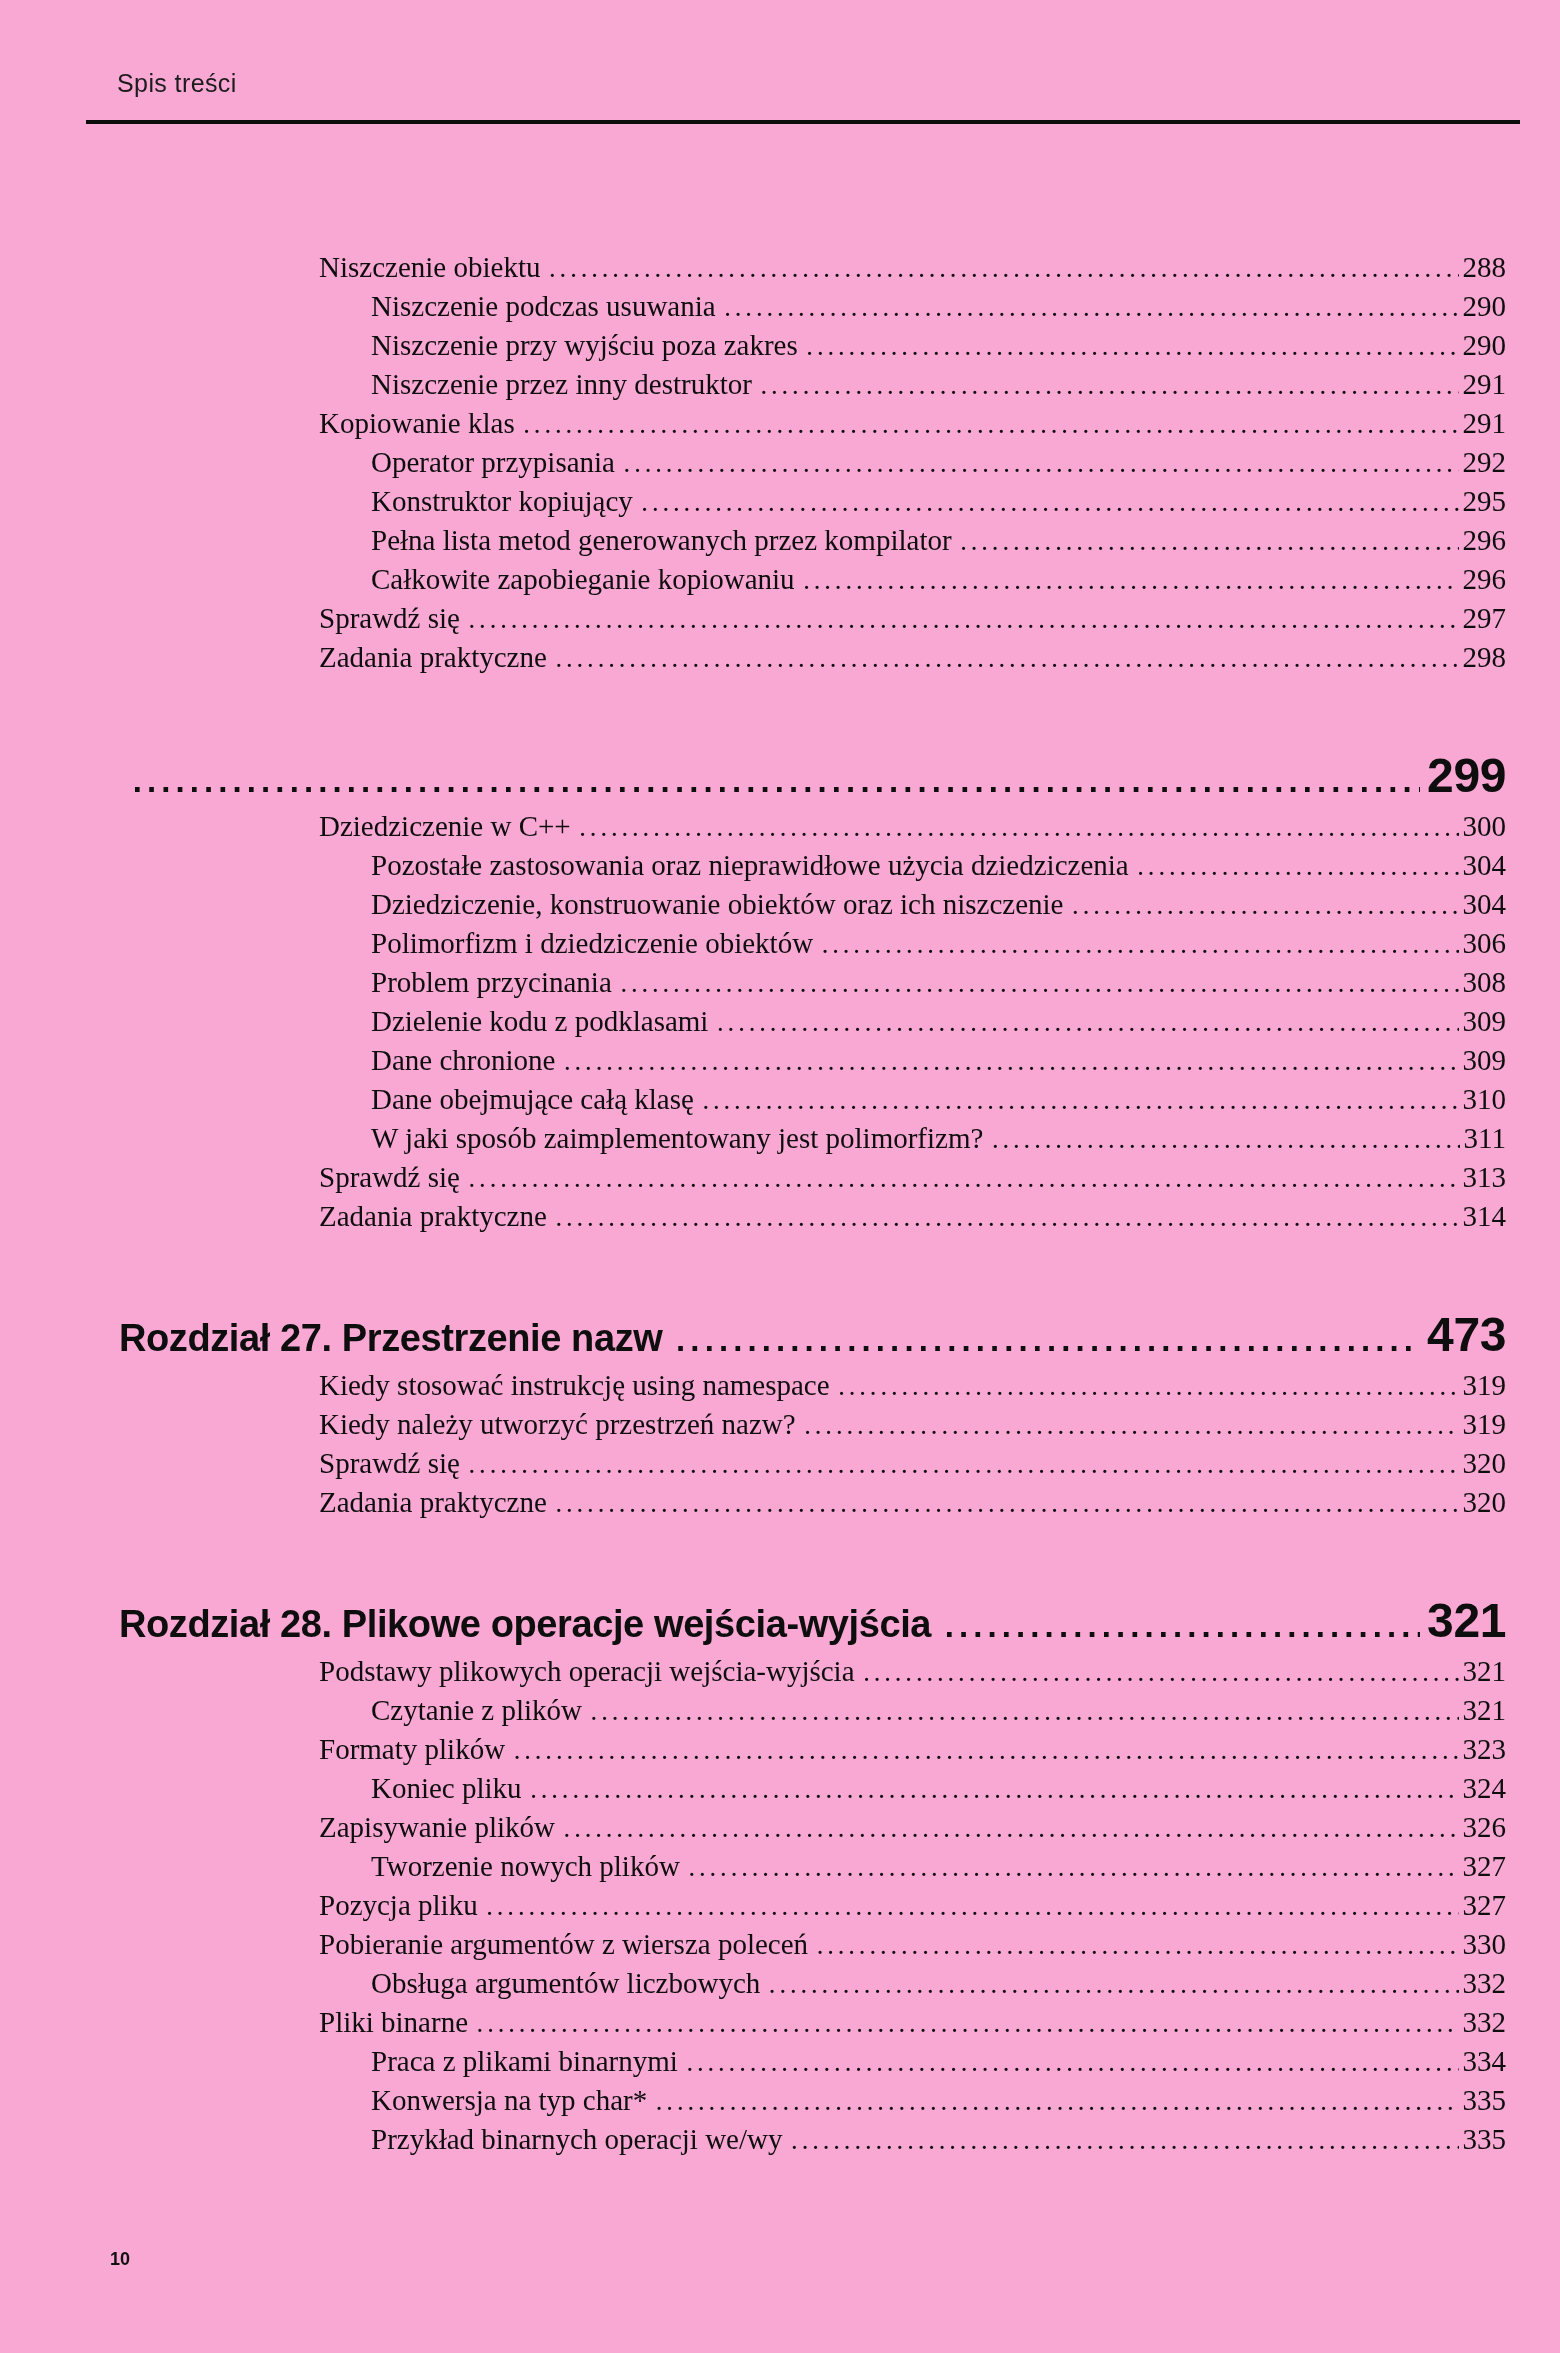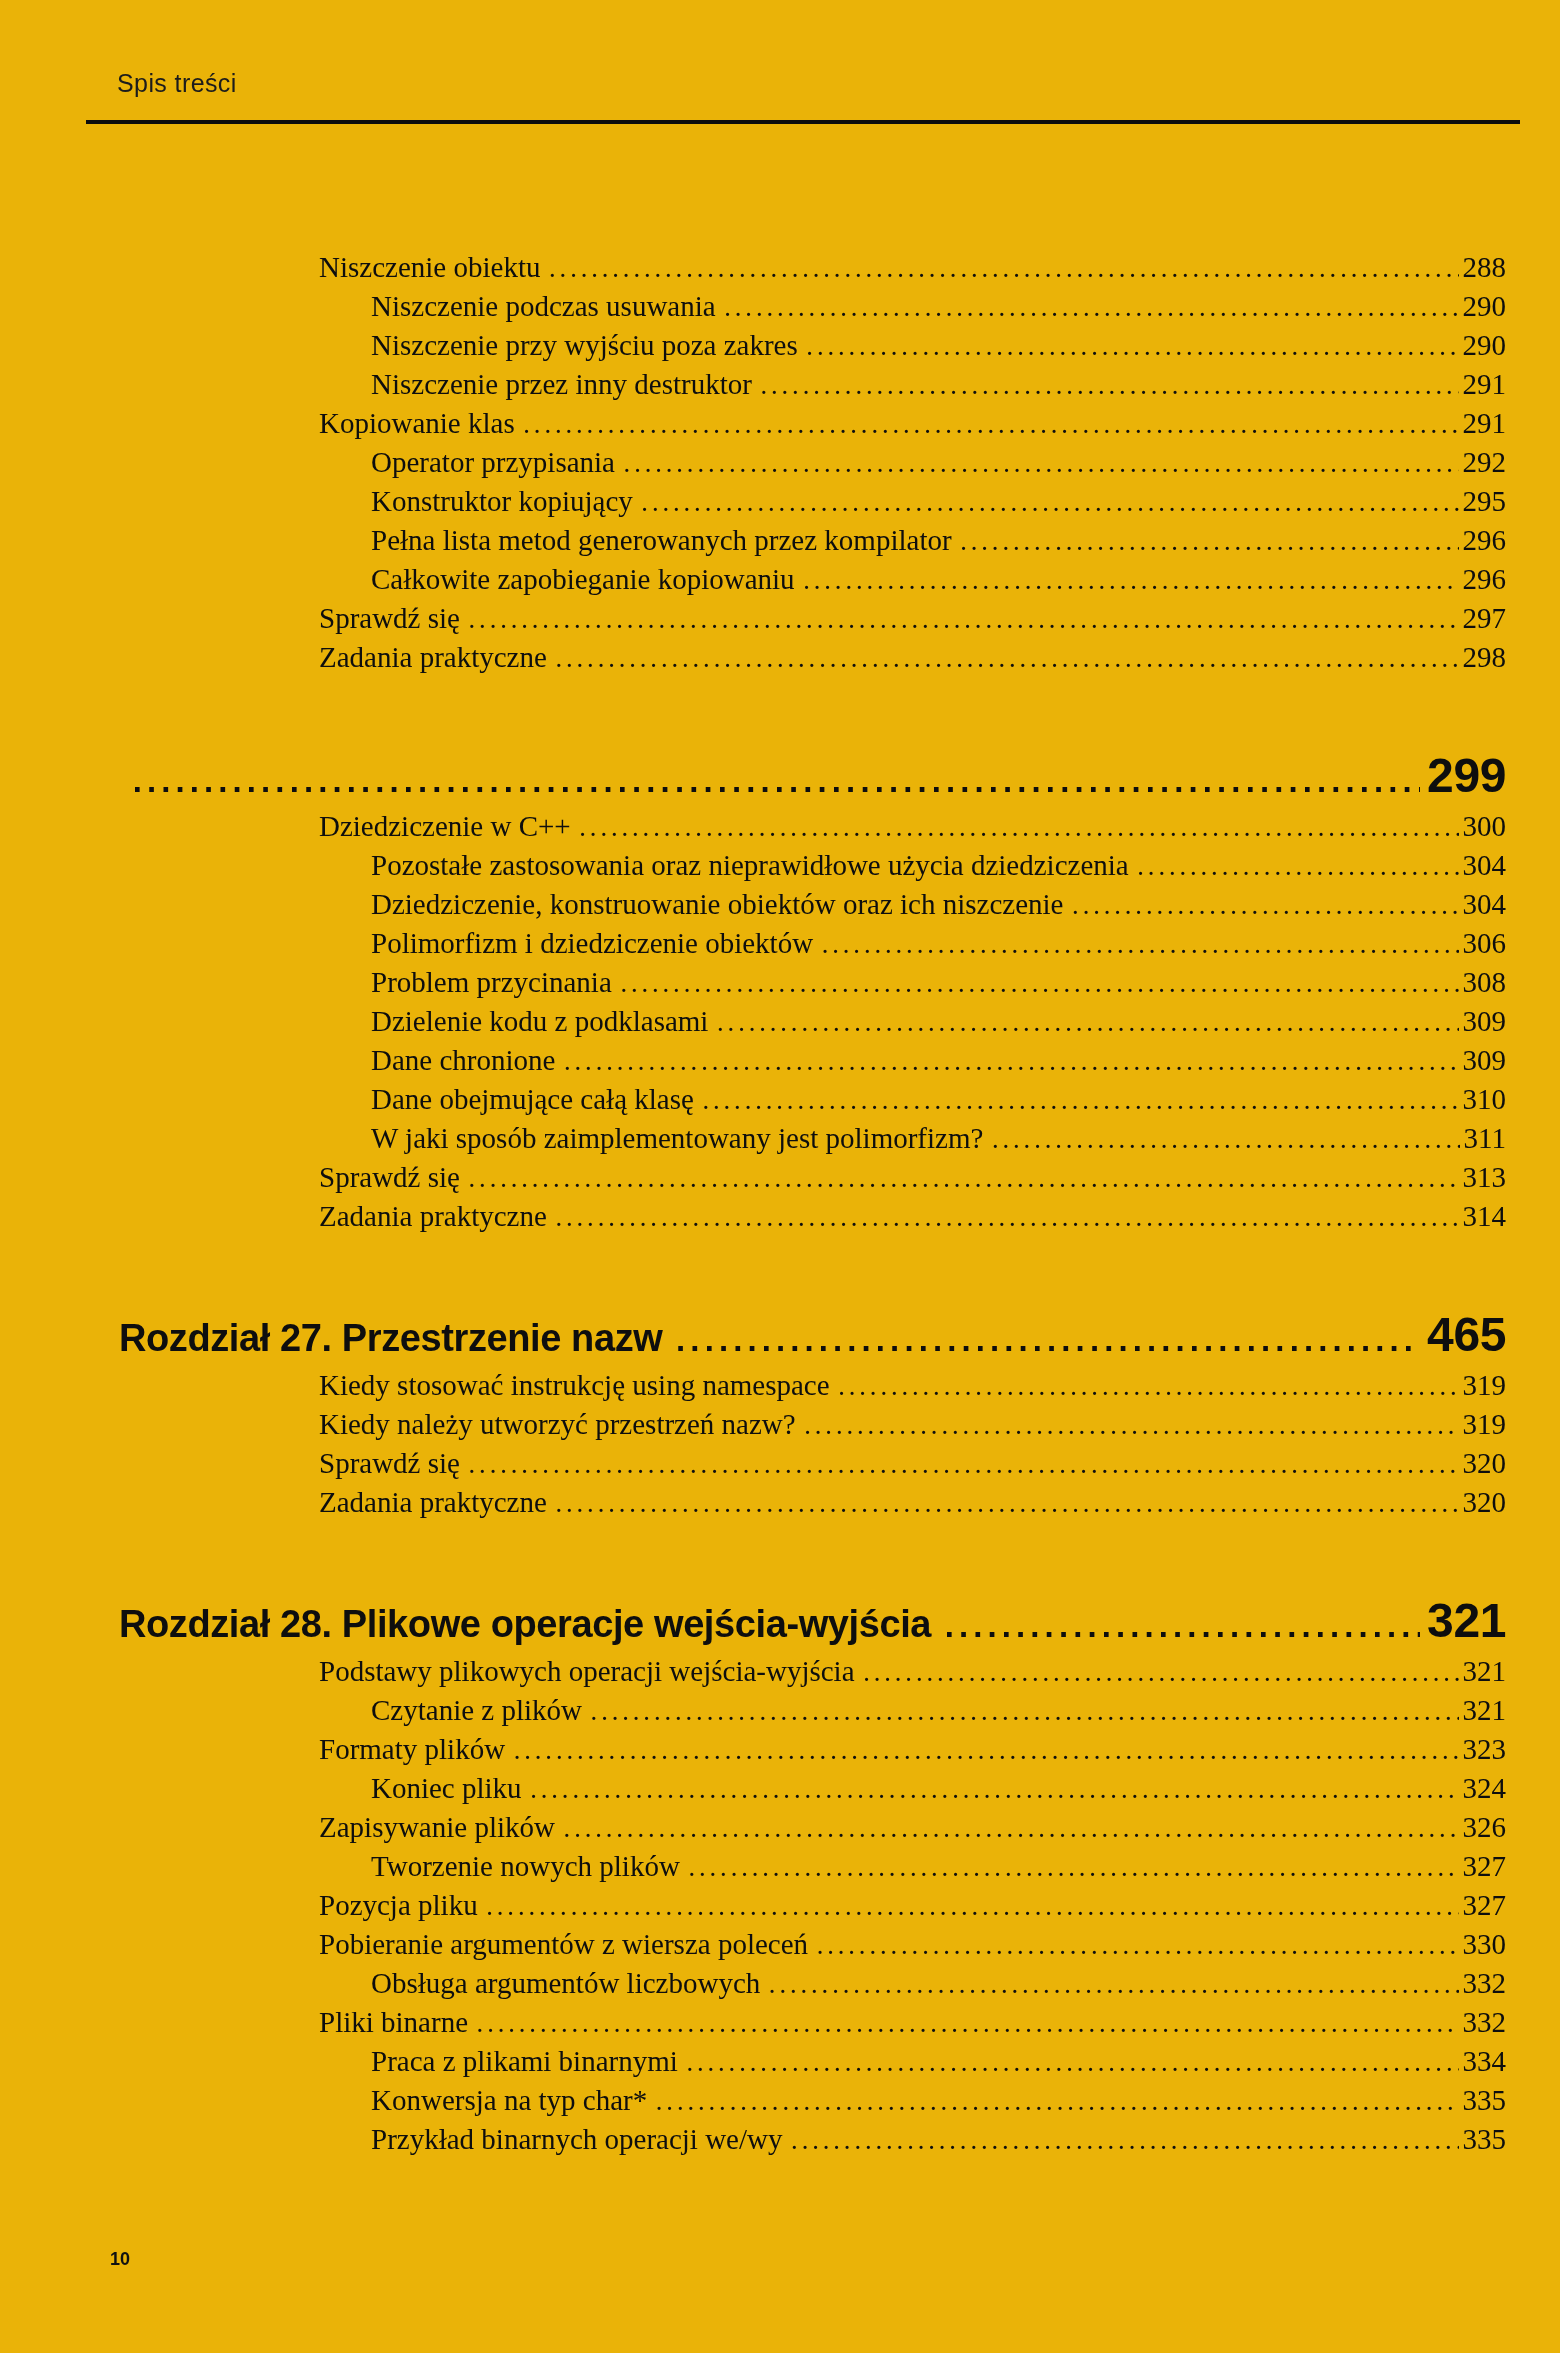--- a/index.html
+++ b/index.html
@@ -5,21 +5,21 @@
 <style>
   html, body {
     margin: 0;
     padding: 0;
     background: #ffffff;
   }
   .page {
     position: relative;
     width: 1561px;
     height: 2354px;
-    background: #eab308;
+    background: #f9a8d4;
     color: #0e0e0e;
     overflow: hidden;
   }
   .running-head {
     position: absolute;
     left: 117px;
     top: 69px;
     font-family: "Liberation Sans", sans-serif;
     font-size: 25px;
     font-weight: 400;
@@ -219,21 +219,21 @@
         <div class="row entry l1">
           <span class="label">Zadania praktyczne</span>
           <span class="dots"></span>
           <span class="page-num">314</span>
         </div>
       </section>
       <section class="block">
         <div class="row heading">
           <span class="h-title">Rozdział 27. Przestrzenie nazw</span>
           <span class="dots"></span>
-          <span class="page-num">465</span>
+          <span class="page-num">473</span>
         </div>
         <div class="row entry l1">
           <span class="label">Kiedy stosować instrukcję using namespace</span>
           <span class="dots"></span>
           <span class="page-num">319</span>
         </div>
         <div class="row entry l1">
           <span class="label">Kiedy należy utworzyć przestrzeń nazw?</span>
           <span class="dots"></span>
           <span class="page-num">319</span>

